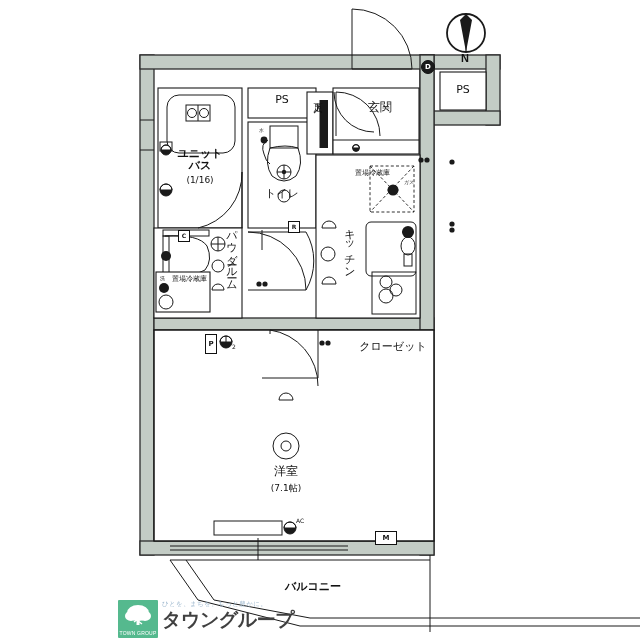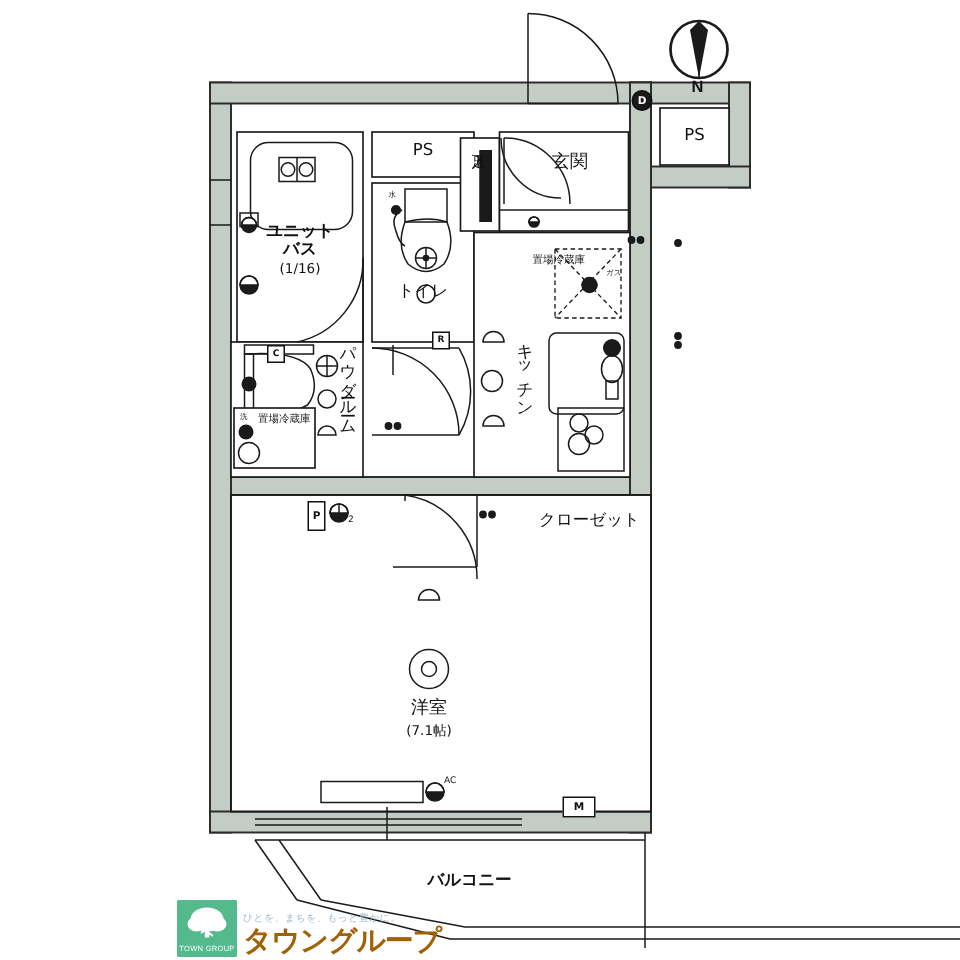--- a/index.html
+++ b/index.html
@@ -55,21 +55,20 @@
     text-align: center;
     color: #111;
     line-height: 1;
   }
   
   #logo {
     position: absolute;
     left: 118px;
     top: 600px;
     display: flex;
-    align-items: flex-end;
     gap: 4px;
   }
   #logo-mark {
     width: 40px;
     height: 38px;
     background: #55b98e;
     position: relative;
     border-radius: 1px;
     flex: 0 0 auto;
   }
@@ -98,21 +97,21 @@
     font-family: "DejaVu Sans", sans-serif;
     font-size: 6.5px;
     color: #9fb9cf;
     margin-bottom: 1px;
     letter-spacing: 0.4px;
   }
   #logo-name {
     font-family: "DejaVu Sans", sans-serif;
     font-size: 19px;
     font-weight: bold;
-    color: #a16207;
+    color: #404040;
     letter-spacing: -0.5px;
     line-height: 1;
   }
   .compass-n {
     position: absolute;
     font-family: "Liberation Sans", sans-serif;
     font-size: 11px;
     font-weight: bold;
     color: #111;
   }

